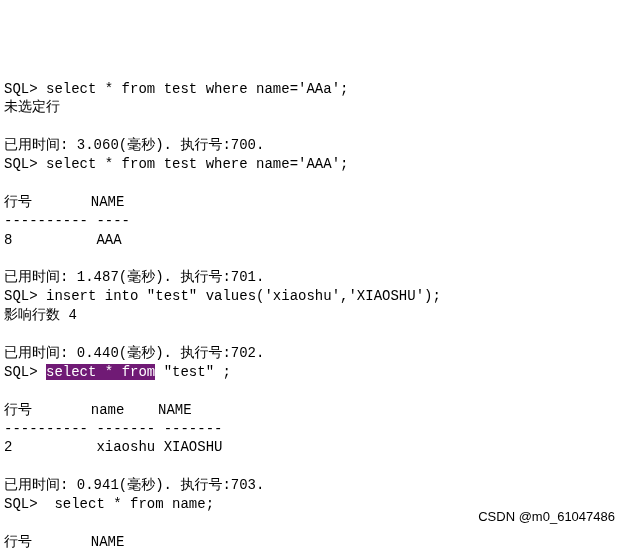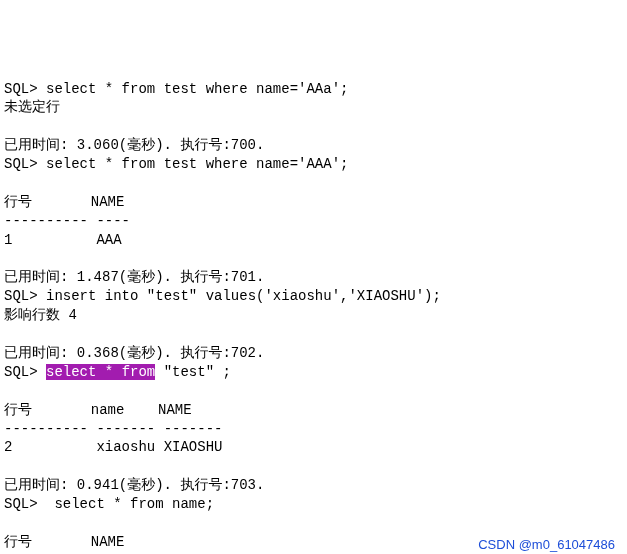--- a/index.html
+++ b/index.html
@@ -10,52 +10,52 @@
       color: #000000;
       padding: 4px;
       white-space: pre;
       line-height: 1.35;
       width: 627px;
       height: 554px;
       overflow: hidden;
       position: relative;
     }
     .highlight {
-      background: #a21caf;
+      background: #701a75;
       color: #ffffff;
     }
     .watermark {
       position: absolute;
-      bottom: 0;
+      bottom: 28px;
       right: 12px;
-      color: #1d4ed8;
+      color: #000000;
       font-family: Arial, sans-serif;
       font-size: 13px;
     }
   </style>
 </head>
 <body>
 
 
 
 <span><span>SQL&gt;</span><span> select * from test where name='AAa';</span>
 <span>未选定行</span>
 <span></span>
 <span>已用时间: 3.060(毫秒). 执行号:700.</span>
 <span>SQL&gt;</span><span> select * from test where name='AAA';</span>
 <span></span>
 <span>行号       NAME</span>
 <span>---------- ----</span>
-<span>1          AAA</span>
+<span>8          AAA</span>
 <span></span>
 <span>已用时间: 1.487(毫秒). 执行号:701.</span>
 <span>SQL&gt;</span><span> insert into "test" values('xiaoshu','XIAOSHU');</span>
 <span>影响行数 4</span>
 <span></span>
-<span>已用时间: 0.368(毫秒). 执行号:702.</span>
+<span>已用时间: 0.440(毫秒). 执行号:702.</span>
 <span>SQL&gt;</span><span> </span><span class="highlight">select * from</span><span> "test" ;</span>
 <span></span>
 <span>行号       name    NAME</span>
 <span>---------- ------- -------</span>
 <span>2          xiaoshu XIAOSHU</span>
 <span></span>
 <span>已用时间: 0.941(毫秒). 执行号:703.</span>
 <span>SQL&gt;</span><span>  select * from name;</span>
 <span></span>
 <span>行号       NAME</span>

